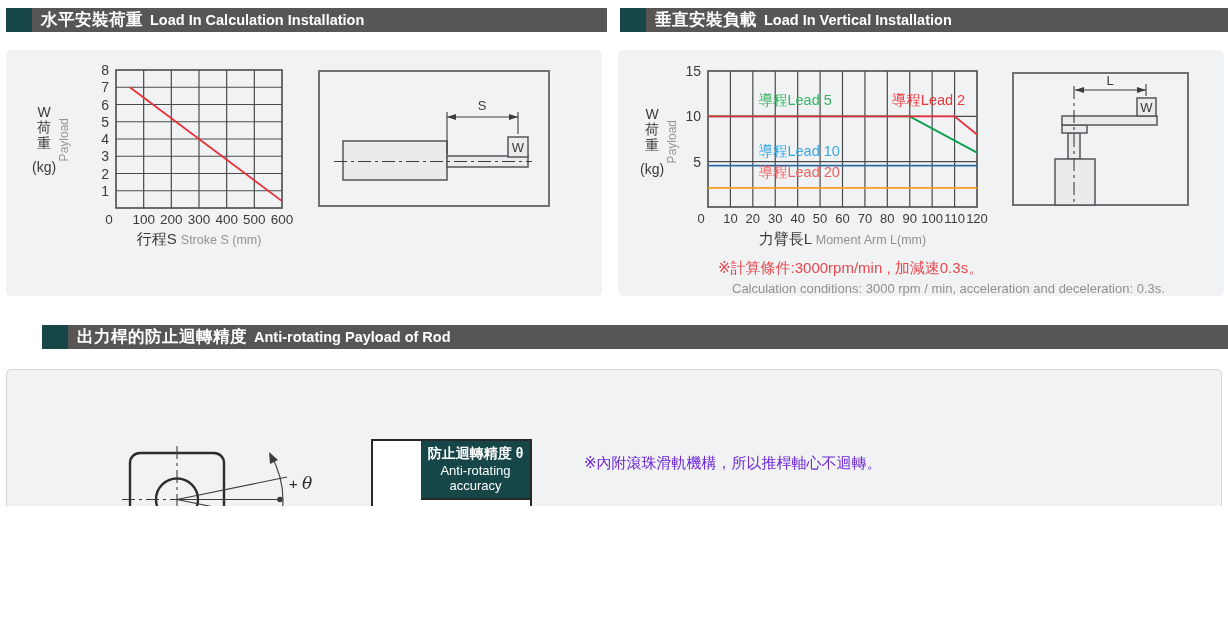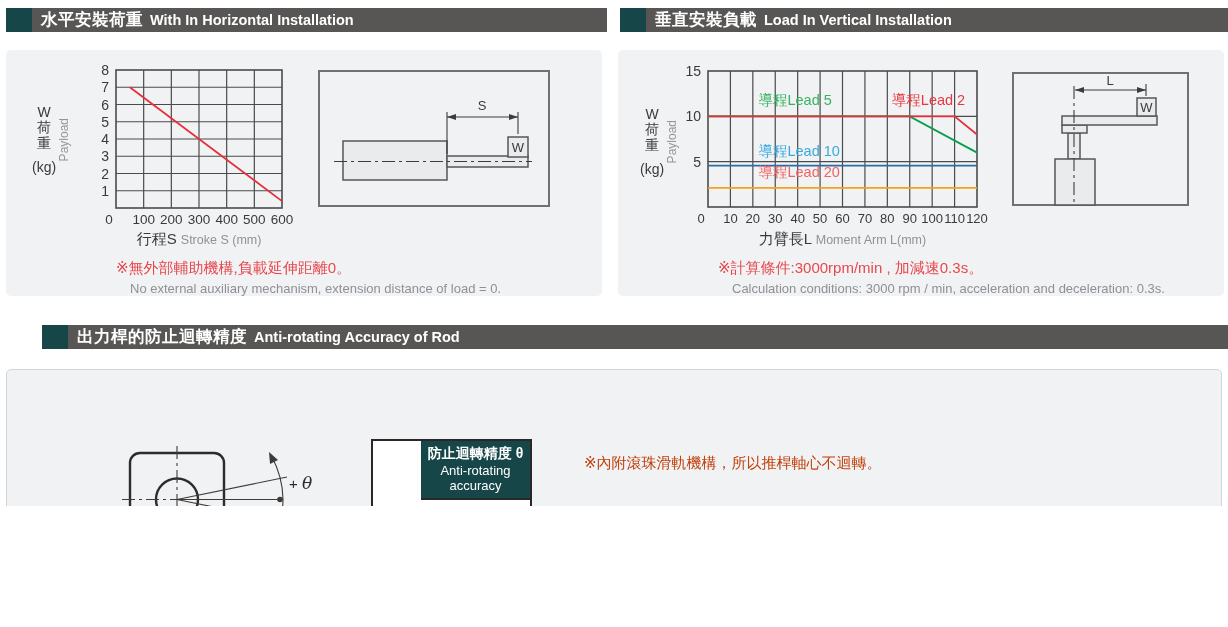--- a/index.html
+++ b/index.html
@@ -29,54 +29,54 @@
   .dthin{stroke:#3c3c3c;stroke-width:1.1;fill:none;}
   .darrow{fill:#3c3c3c;}
   .dtext{font-size:13px;fill:#3a3a39;}
   .dthick{fill:none;stroke:#2c2c2d;stroke-width:2.4;}
   .sign{font-size:15px;fill:#2c2c2d;}
   .theta{font-style:italic;font-family:"DejaVu Serif","Liberation Serif",serif;font-size:17px;fill:#2c2c2d;}
 
   .note{position:absolute;white-space:nowrap;}
   .note-zh{font-size:15px;color:#e8484d;}
   .note-en{font-size:13px;color:#8f9093;margin:3px 0 0 14px;}
-  #note3 .note-zh{color:#c2410c;}
+  #note3 .note-zh{color:#6d28d9;}
 
   .acc-table{position:absolute;width:157px;border:2px solid #2a2728;background:#fff;}
   .acc-head{background:#174649;color:#fff;text-align:center;padding:4px 2px 5px;border-bottom:2px solid #2a2728;margin-left:48px;}
   .acc-head-zh{font-size:14px;font-weight:bold;}
   .acc-head-en{font-size:13px;}
   .acc-value{height:52px;display:flex;align-items:center;justify-content:center;font-size:19px;color:#3a3a39;}
 </style>
 </head>
 <body>
 
 <div id="stage">
 
   <div class="sec-header" id="hdr-h" style="left:6px;top:8px;width:601px;">
     <div class="hdr-accent"></div>
     <div class="hdr-bar">
       <span class="hdr-zh">水平安裝荷重</span>
-      <span class="hdr-en">With In Horizontal Installation</span>
+      <span class="hdr-en">Load In Calculation Installation</span>
     </div>
   </div>
 
   <div class="sec-header" id="hdr-v" style="left:620px;top:8px;width:608px;border-radius:7px;">
     <div class="hdr-accent"></div>
     <div class="hdr-bar">
       <span class="hdr-zh">垂直安裝負載</span>
       <span class="hdr-en">Load In Vertical Installation</span>
     </div>
   </div>
 
   <div class="sec-header" id="hdr-a" style="left:22px;top:325px;width:1216px;padding-left:20px;">
     <div class="hdr-accent"></div>
     <div class="hdr-bar">
       <span class="hdr-zh">出力桿的防止迴轉精度</span>
-      <span class="hdr-en">Anti-rotating Accuracy of Rod</span>
+      <span class="hdr-en">Anti-rotating Payload of Rod</span>
     </div>
   </div>
 
   <div class="panel" id="panel-h" style="left:6px;top:50px;width:596px;height:246px;">
 
     <div class="ylab" style="left:26px;top:44px;">
       <div class="ylab-col">
         <span>W</span>
         <span>荷</span>
         <span>重</span>
@@ -130,24 +130,20 @@
       <g>
         <line x1="129" y1="42" x2="129" y2="84" class="dthin"></line>
         <line x1="200" y1="42" x2="200" y2="64" class="dthin"></line>
         <line x1="129" y1="47" x2="200" y2="47" class="dthin"></line>
         <polygon points="129,47 138,44 138,50" class="darrow"></polygon>
         <polygon points="200,47 191,44 191,50" class="darrow"></polygon>
         <text x="164" y="40" class="dtext" text-anchor="middle">S</text>
       </g>
     </svg>
 
-    <div class="note" id="note1" style="left:110px;top:209px;">
-      <div class="note-zh">※無外部輔助機構,負載延伸距離0。</div>
-      <div class="note-en">No external auxiliary mechanism, extension distance of load = 0.</div>
-    </div>
   </div>
 
   <div class="panel" id="panel-v" style="left:618px;top:50px;width:606px;height:246px;">
 
     <div class="ylab" style="left:22px;top:46px;">
       <div class="ylab-col">
         <span>W</span>
         <span>荷</span>
         <span>重</span>
         <span class="kg">(kg)</span>

